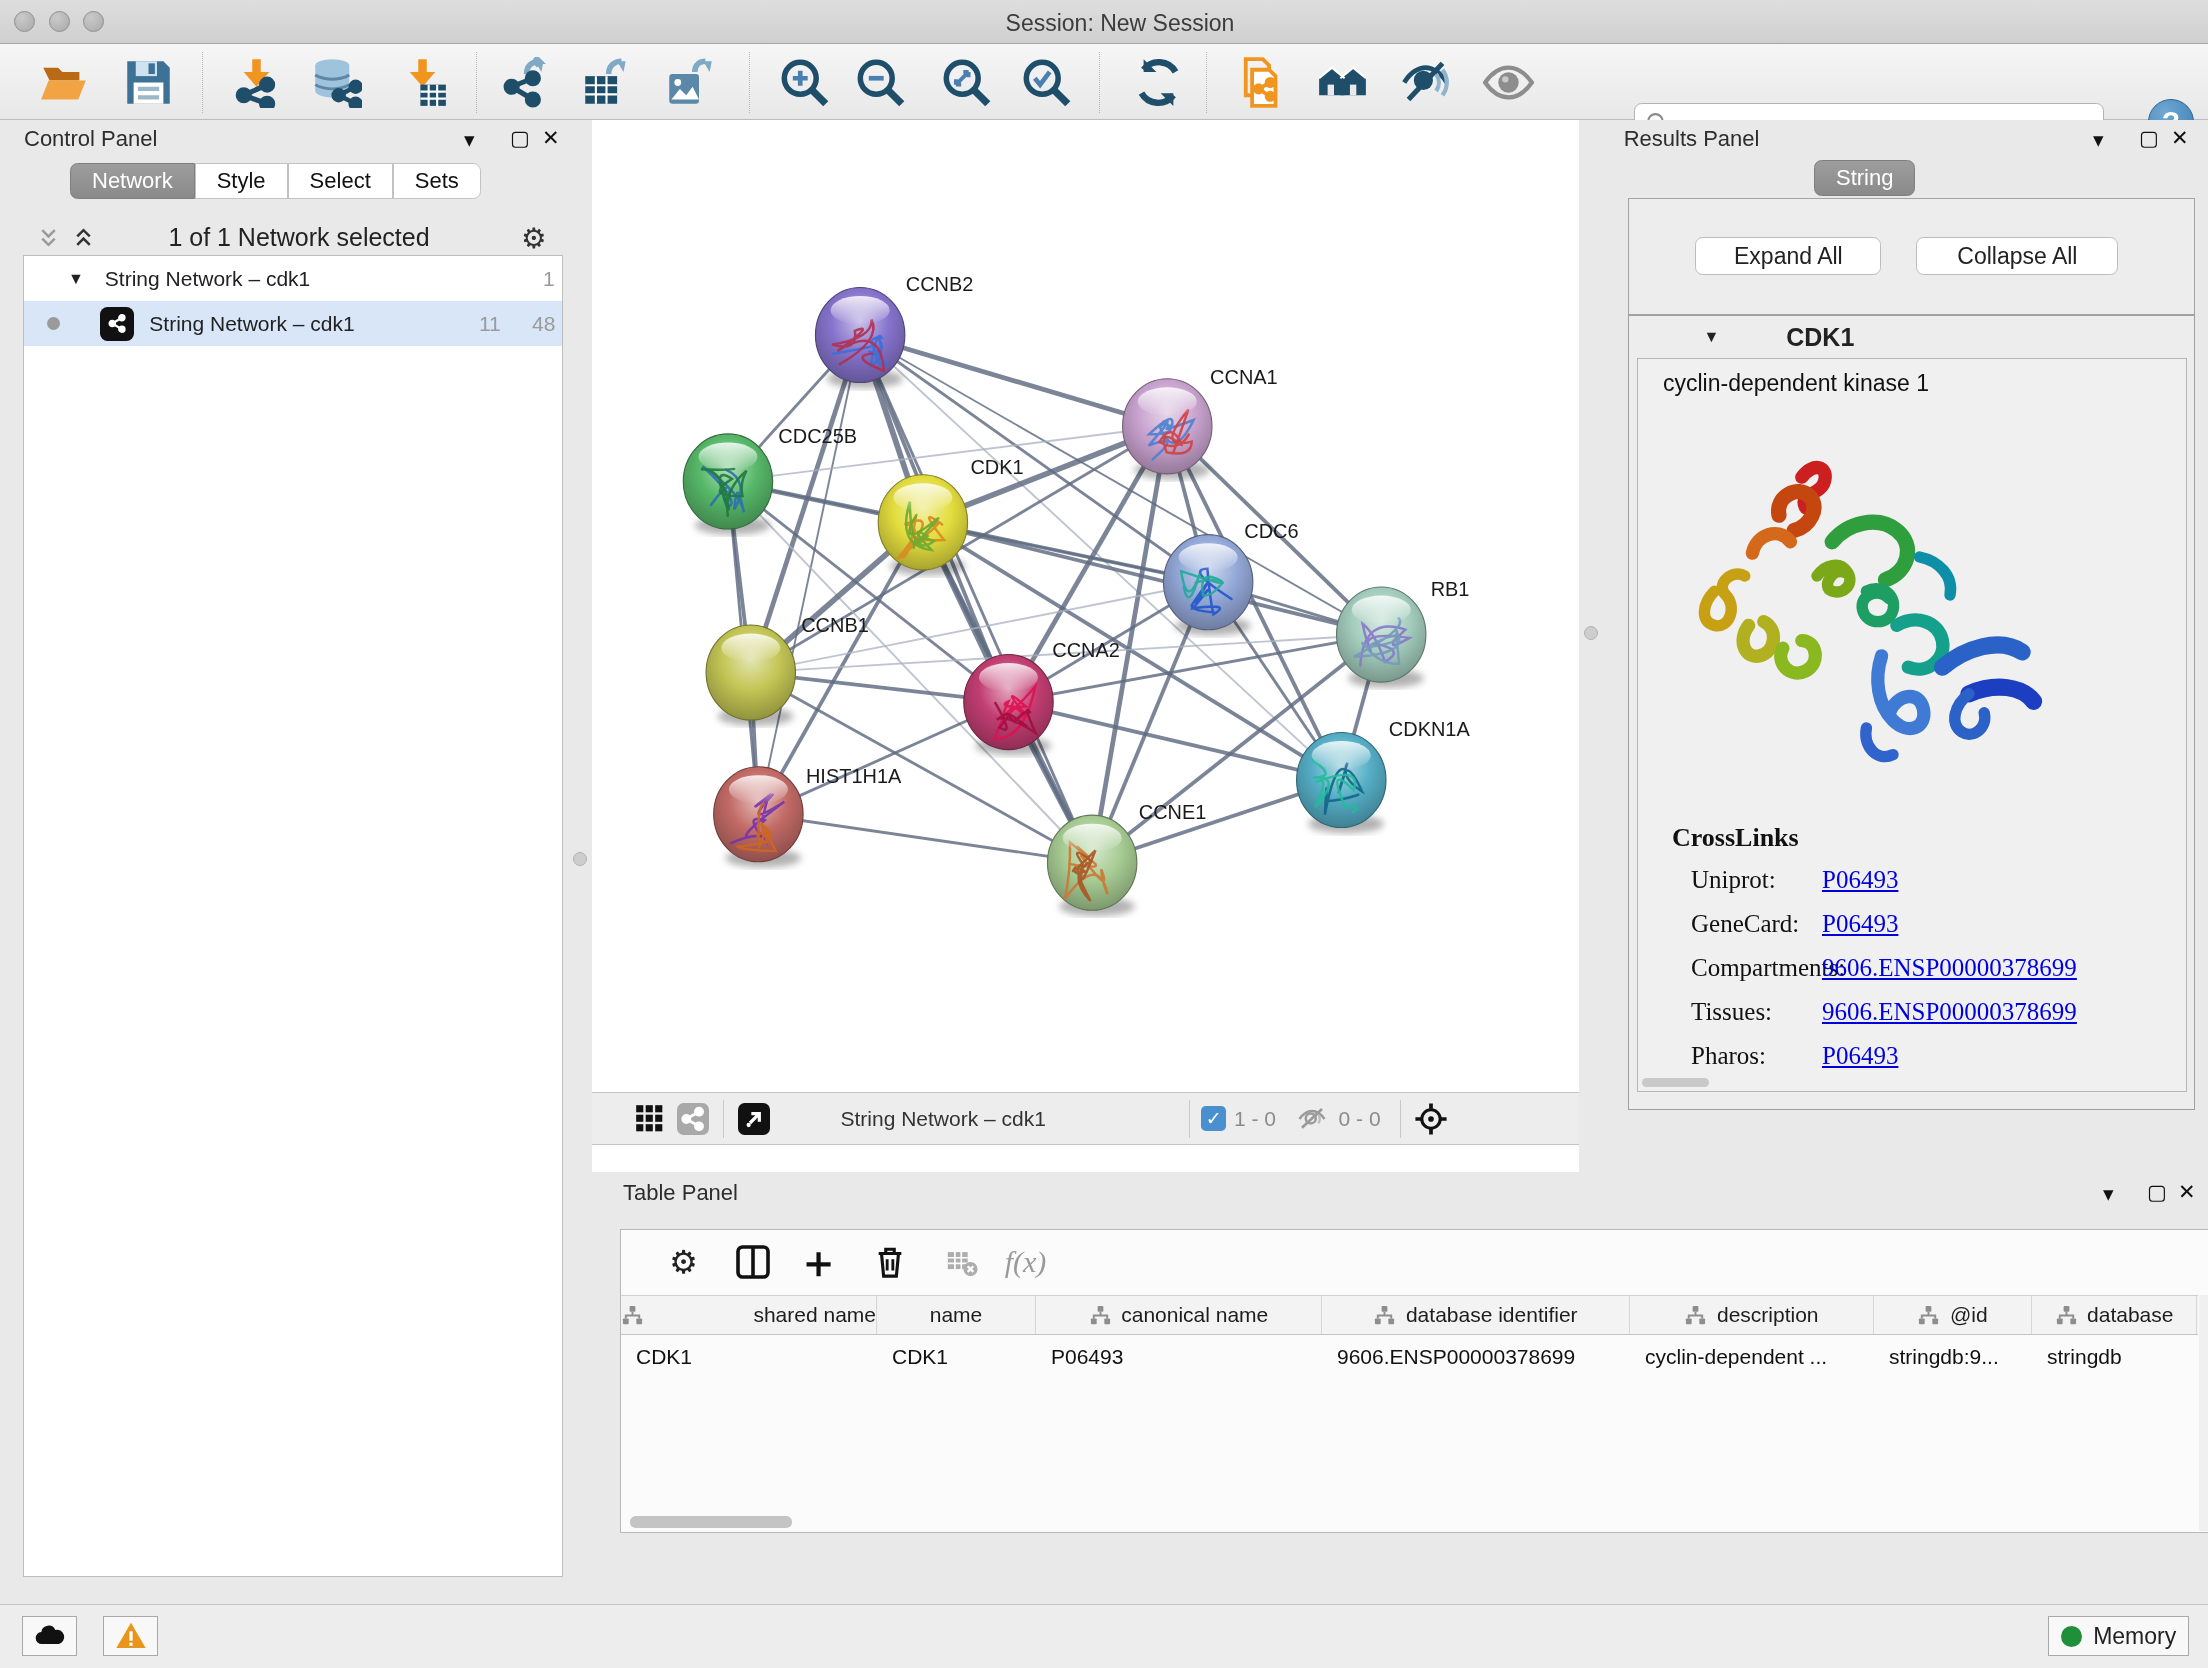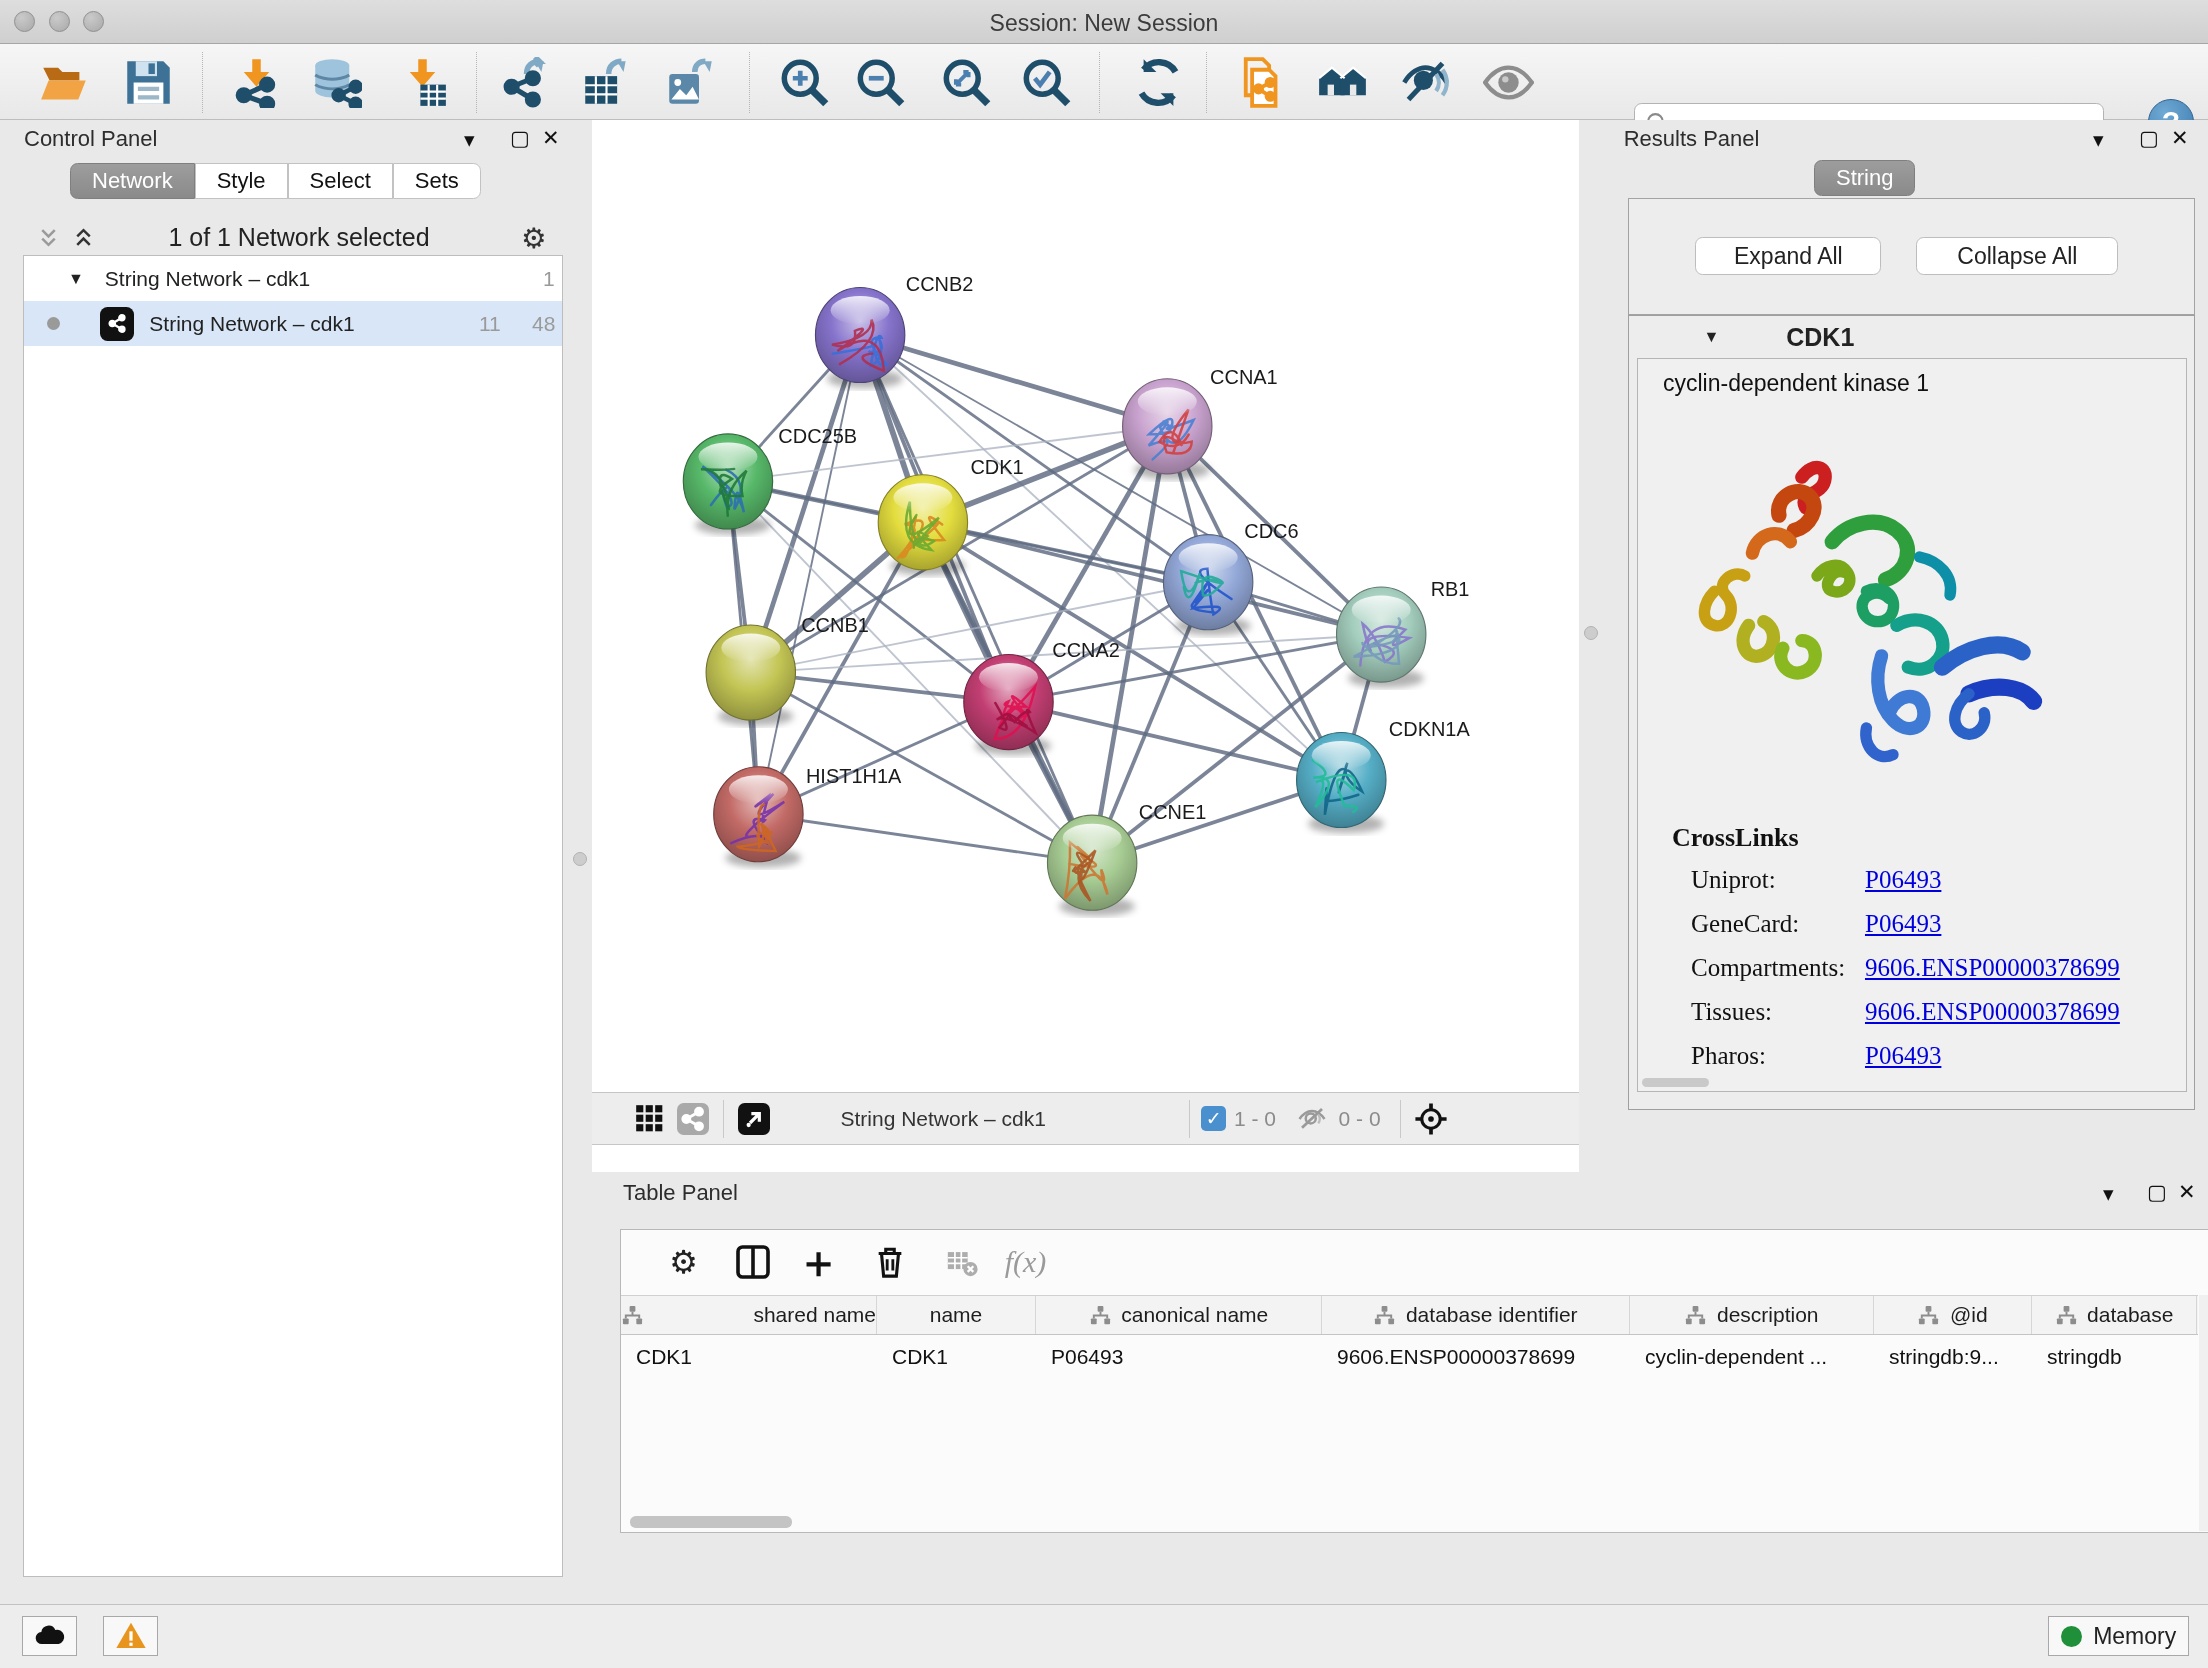--- a/index.html
+++ b/index.html
@@ -6,21 +6,21 @@
   html,body { width:2208px; height:1668px; }
   body {
     position:relative; background:#e9e9e9;
     font-family:"Liberation Sans","DejaVu Sans",sans-serif;
     color:#222; overflow:hidden;
   }
   .abs { position:absolute; }
 
   
   #titlebar { left:0; top:0; width:2208px; height:44px;
-    background:linear-gradient(#dedede,#cfcfcf); border-bottom:1px solid #a6a6a6; }
+    background:linear-gradient(#dedede,#cfcfcf); border-bottom:1px solid #a6a6a6;padding-left:16px; }
   .traffic { width:21px; height:21px; border-radius:50%;
     background:radial-gradient(circle at 35% 30%, #cacaca, #a9a9a9);
     border:1px solid #8f8f8f; top:11.4px; }
   #win-title { width:100%; text-align:center; top:9.5px; font-size:23px; color:#3c3c3c; }
 
   
   #toolbar { left:0; top:44px; width:2208px; height:76px;
     background:linear-gradient(#f6f6f6,#e8e8e8); border-bottom:1px solid #bdbdbd; }
   .tb-sep { top:7.6px; height:61px; width:0; border-left:1.9px dotted #b5b5b5; }
   .tb-btn { top:9.5px; width:57px; height:57px; display:flex; align-items:center; justify-content:center; }
@@ -87,21 +87,21 @@
   #rp-entry-head { position:absolute; left:0; top:0; width:100%; height:42px;
     display:flex; align-items:center; }
   #rp-gene { font-size:25px; font-weight:bold; }
   #rp-inner { position:absolute; left:7.6px; top:42px; width:550px; height:734px;
     background:#f0f0f0; border:1px solid #b5b5b5; }
   #rp-desc { position:absolute; left:25px; top:11.4px; font-size:23px; color:#111; }
   #protein-img { position:absolute; left:46px; top:84px; }
   #crosslinks { position:absolute; left:34px; top:464px; width:495px;
     font-family:"Liberation Serif","DejaVu Serif",serif; font-size:25px; color:#111; }
   #crosslinks .xl-title { font-weight:bold; font-size:26px; margin-bottom:13.3px; }
-  .xl-row { display:flex; margin-bottom:16px;gap:43px; }
+  .xl-row { display:flex; margin-bottom:16px; }
   .xl-label { width:150px; padding-left:19px; }
   .xl-link { color:#0000dd; text-decoration:underline; }
   #rp-hscroll { position:absolute; left:3.8px; bottom:3.8px; width:67px; height:9.5px;
     background:#c9c9c9; border-radius:4.8px; }
 
   
   #table-panel { left:587px; top:1172px; width:1622px; height:432px; background:#e9e9e9; }
   #tp-box { position:absolute; left:33px; top:57px; width:1595px; height:304px;
     background:#fbfbfb; border:1px solid #b8b8b8; }
   .tp-ico { position:absolute; top:7.6px; width:49px; height:49px;

